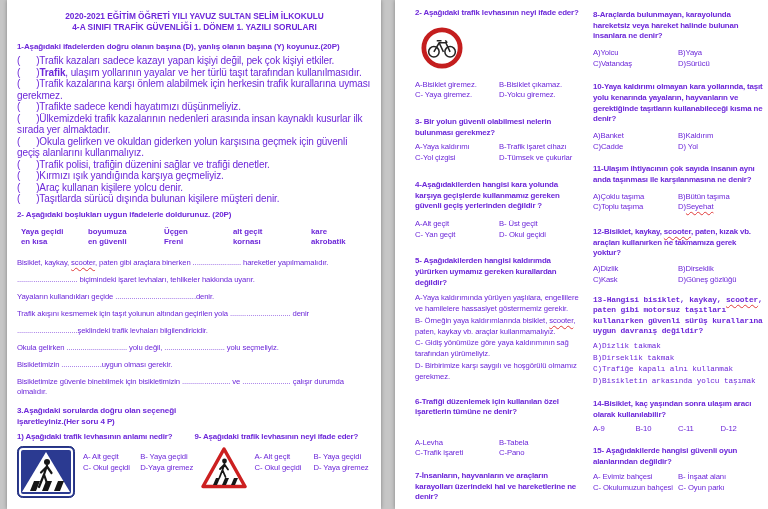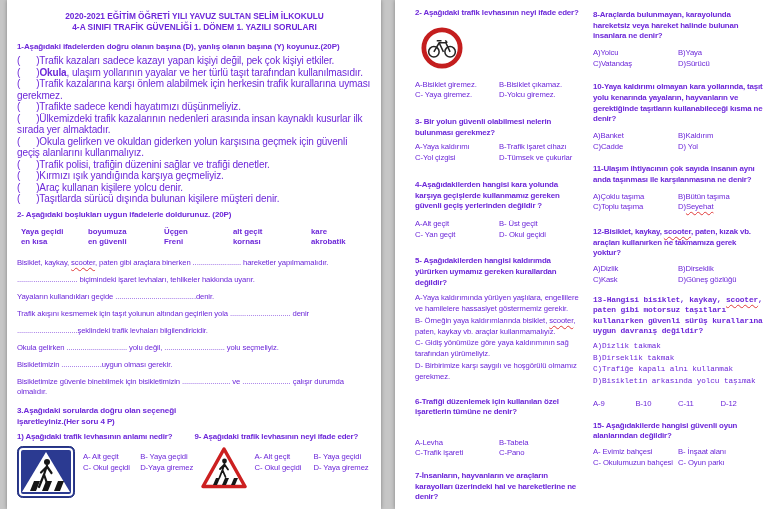--- a/index.html
+++ b/index.html
@@ -45,21 +45,21 @@
 
   <div class="page page-left">
     <div class="hdr">
       <div>2020-2021 EĞİTİM ÖĞRETİ YILI YAVUZ SULTAN SELİM İLKOKULU</div>
       <div>4-A SINIFI TRAFİK GÜVENLİĞİ 1. DÖNEM 1. YAZILI SORULARI</div>
     </div>
 
     <div class="sec-title">1-Aşağıdaki ifadelerden doğru olanın başına (D), yanlış olanın başına (Y) koyunuz.(20P)</div>
     <div>
       <div class="tf">(      )Trafik kazaları sadece kazayı yapan kişiyi değil, pek çok kişiyi etkiler.</div>
-      <div class="tf"><span>(      )</span><b>Okula</b><span>, ulaşım yollarının yayalar ve her türlü taşıt tarafından kullanılmasıdır.</span></div>
+      <div class="tf"><span>(      )</span><b>Trafik</b><span>, ulaşım yollarının yayalar ve her türlü taşıt tarafından kullanılmasıdır.</span></div>
       <div class="tf">(      )Trafik kazalarına karşı önlem alabilmek için herkesin trafik kurallarına uyması gerekmez.</div>
       <div class="tf">(      )Trafikte sadece kendi hayatımızı düşünmeliyiz.</div>
       <div class="tf">(      )Ülkemizdeki trafik kazalarının nedenleri arasında insan kaynaklı kusurlar ilk sırada yer almaktadır.</div>
       <div class="tf">(      )Okula gelirken ve okuldan giderken yolun karşısına geçmek için güvenli geçiş alanlarını kullanmalıyız.</div>
       <div class="tf">(      )Trafik polisi, trafiğin düzenini sağlar ve trafiği denetler.</div>
       <div class="tf">(      )Kırmızı ışık yandığında karşıya geçmeliyiz.</div>
       <div class="tf">(      )Araç kullanan kişilere yolcu denir.</div>
       <div class="tf">(      )Taşıtlarda sürücü dışında bulunan kişilere müşteri denir.</div>
     </div>
 
@@ -253,20 +253,21 @@
 
       <div class="q stack" style="margin-top:0;font-family:Liberation Mono, monospace;">
         <div class="q-title"><span>13-Hangisi bisiklet, kaykay, </span><span class="sq">scooter</span><span>, paten gibi motorsuz taşıtları kullanırken güvenli sürüş kurallarına uygun davranış değildir?</span></div>
         <span class="opt" style="margin-top:4px;">A)Dizlik takmak</span>
         <span class="opt">B)Dirseklik takmak</span>
         <span class="opt">C)Trafiğe kapalı alnı kullanmak</span>
         <span class="opt">D)Bisikletin arkasında yolcu taşımak</span>
       </div>
 
       <div class="q" style="margin-top:12px;">
+        <div class="q-title">14-Bisiklet, kaç yaşından sonra ulaşım aracı olarak kullanılabilir?</div>
         <div class="opts4" style="margin-top:2px;">
           <span class="opt">A-9</span>
           <span class="opt">B-10</span>
           <span class="opt">C-11</span>
           <span class="opt">D-12</span>
         </div>
       </div>
 
       <div class="q" style="margin-top:11px;">
         <div class="q-title">15- Aşağıdakilerde hangisi güvenli oyun alanlarından değildir?</div>

